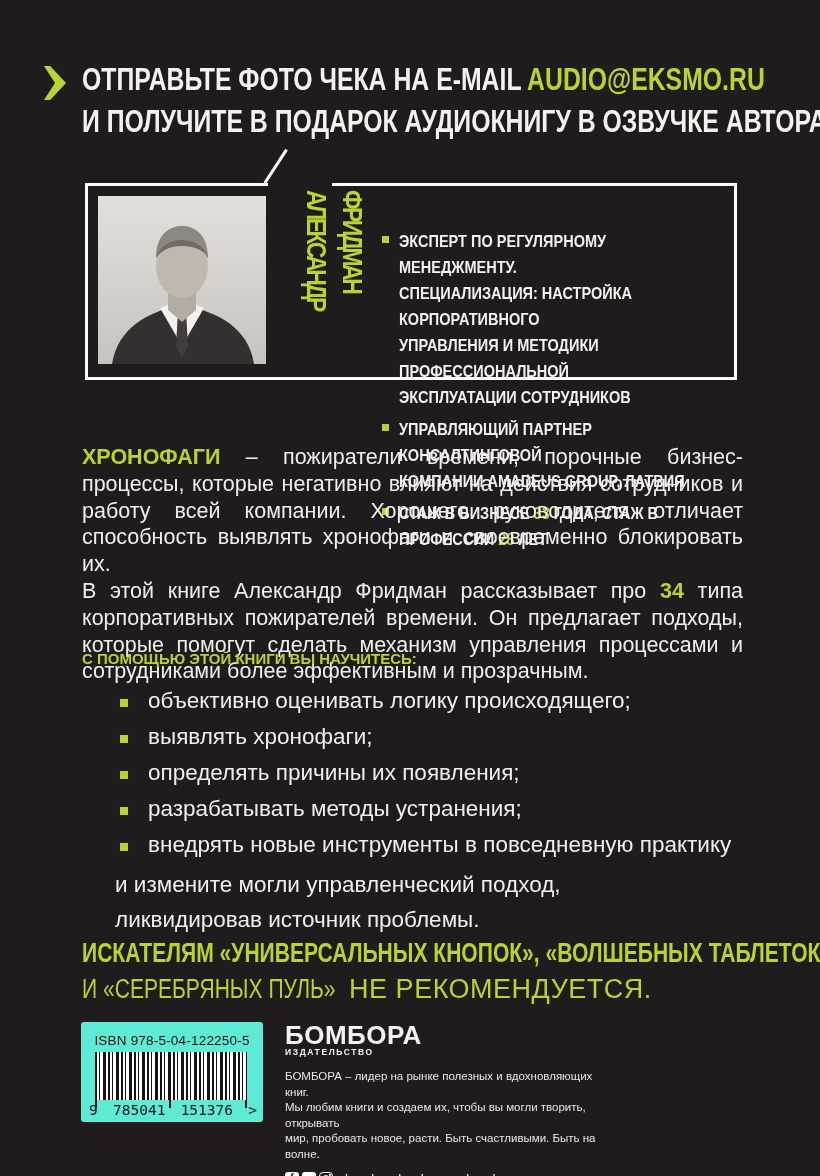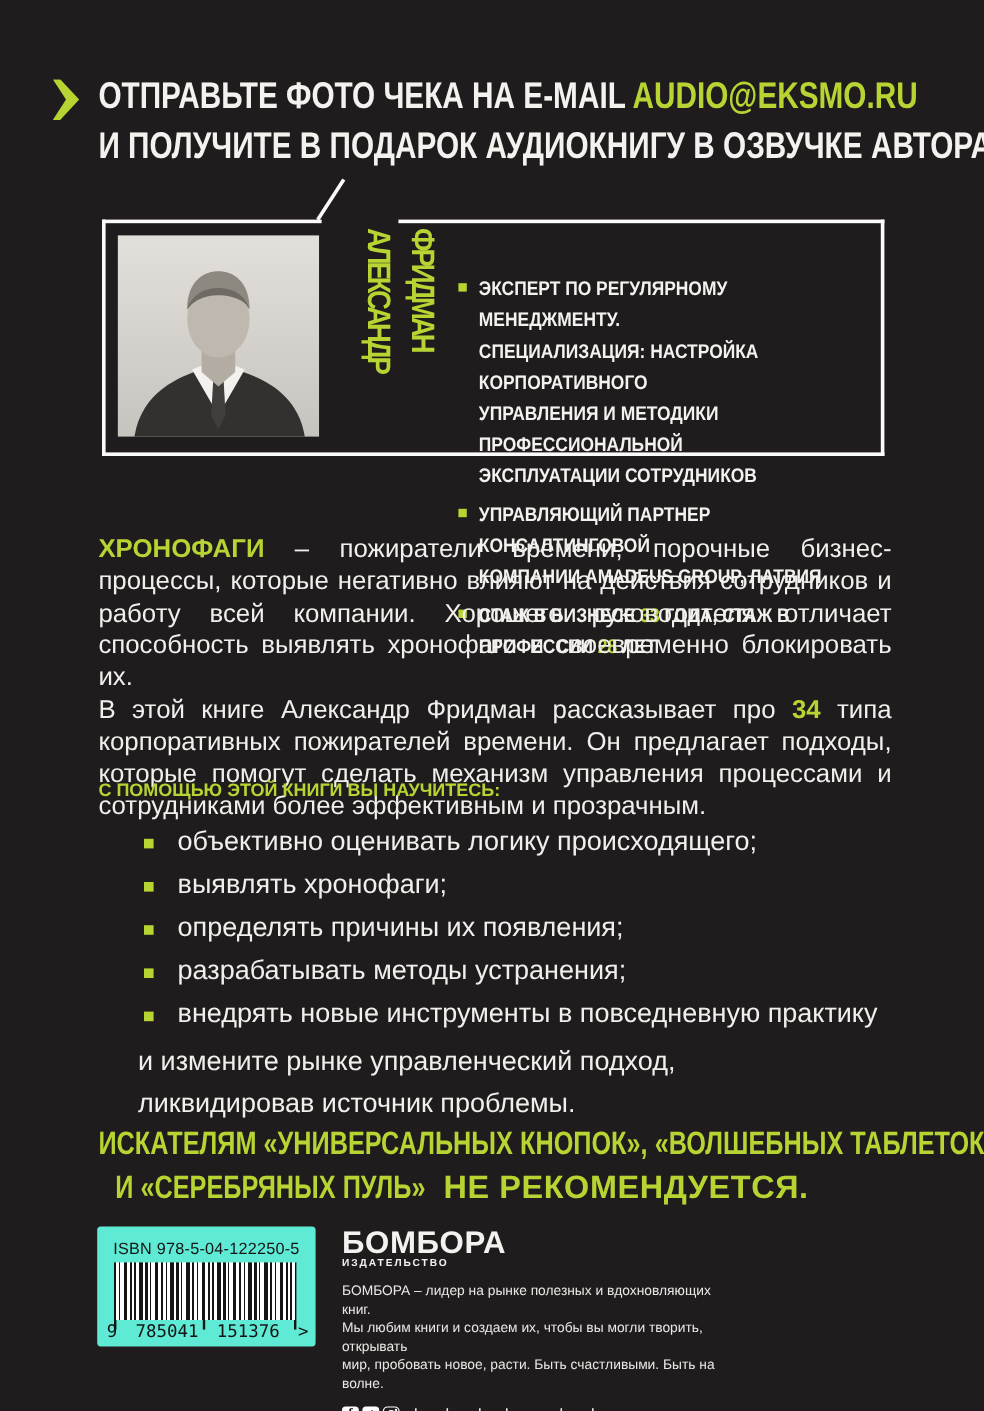--- a/index.html
+++ b/index.html
@@ -48,21 +48,21 @@
   .intro .green{font-weight:bold;}
   
   .learn-heading{left:82px;top:650px;font-weight:bold;font-size:15px;}
   .learn-list{left:120px;top:688px;width:640px;font-size:22.5px;color:#f1efec;}
   .learn-item{display:flex;align-items:flex-start;margin-bottom:10px;}
   .lmark{flex:0 0 auto;width:8px;height:8px;background:#b7d433;margin:11px 20px 0 0;}
   .learn-cont{margin-left:-5px;line-height:33px;margin-top:2px;}
   
   .warn1{left:82px;top:938px;font-weight:bold;font-size:27px;color:#b7d433;}
   .warn1 .cond{transform:scaleX(.78);}
-  .warn2{left:96px;top:974px;font-weight:bold;font-size:27px;color:#b7d433;white-space:nowrap;}
+  .warn2{left:82px;top:974px;font-weight:normal;font-size:27px;color:#b7d433;white-space:nowrap;}
   .warn2 .pre{display:inline-block;transform:scaleX(.78);transform-origin:left center;}
   .warn2 .emph{display:inline-block;font-size:27px;letter-spacing:.5px;margin-left:-58px;}
   
   .isbn-box{left:81px;top:1022px;width:182px;height:100px;background:#5eead4;
     border-radius:3px;color:#141414;}
   .isbn-label{position:absolute;left:0;top:11px;width:100%;text-align:center;
     font-size:13.5px;letter-spacing:.2px;}
   .barcode{position:absolute;left:14px;top:30px;width:152px;height:48px;
     background:repeating-linear-gradient(90deg,
       #161413 0px,#161413 2px,#ffffff 2px,#ffffff 4px,
@@ -170,21 +170,21 @@
       <span>определять причины их появления;</span>
     </div>
     <div class="learn-item">
       <span class="lmark"></span>
       <span>разрабатывать методы устранения;</span>
     </div>
     <div class="learn-item">
       <span class="lmark"></span>
       <span>внедрять новые инструменты в повседневную практику</span>
     </div>
-    <div class="learn-cont">и измените рынке управленческий подход,</div>
+    <div class="learn-cont">и измените могли управленческий подход,</div>
     <div class="learn-cont">ликвидировав источник проблемы.</div>
   </div>
 
   <div class="abs warn1">
     <span class="cond">ИСКАТЕЛЯМ «УНИВЕРСАЛЬНЫХ КНОПОК», «ВОЛШЕБНЫХ ТАБЛЕТОК»</span>
   </div>
   <div class="abs warn2">
     <span class="pre">И «СЕРЕБРЯНЫХ ПУЛЬ» </span><span class="emph">НЕ РЕКОМЕНДУЕТСЯ.</span>
   </div>
 

